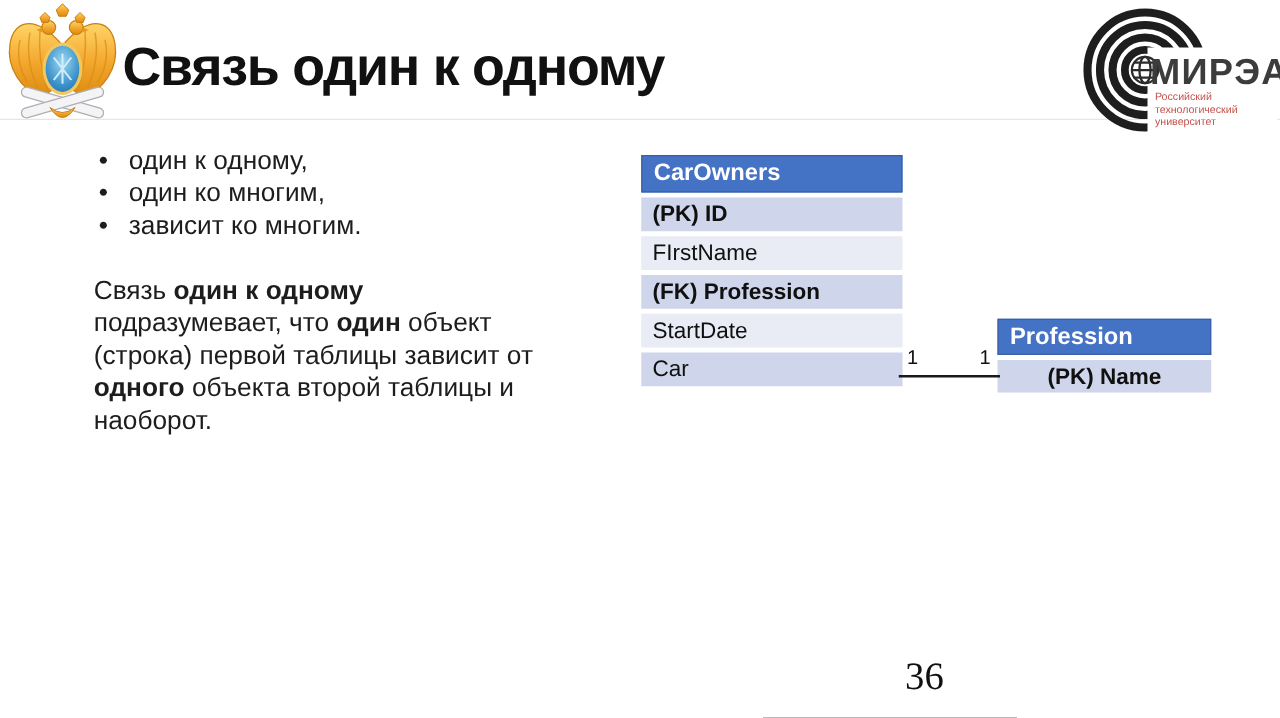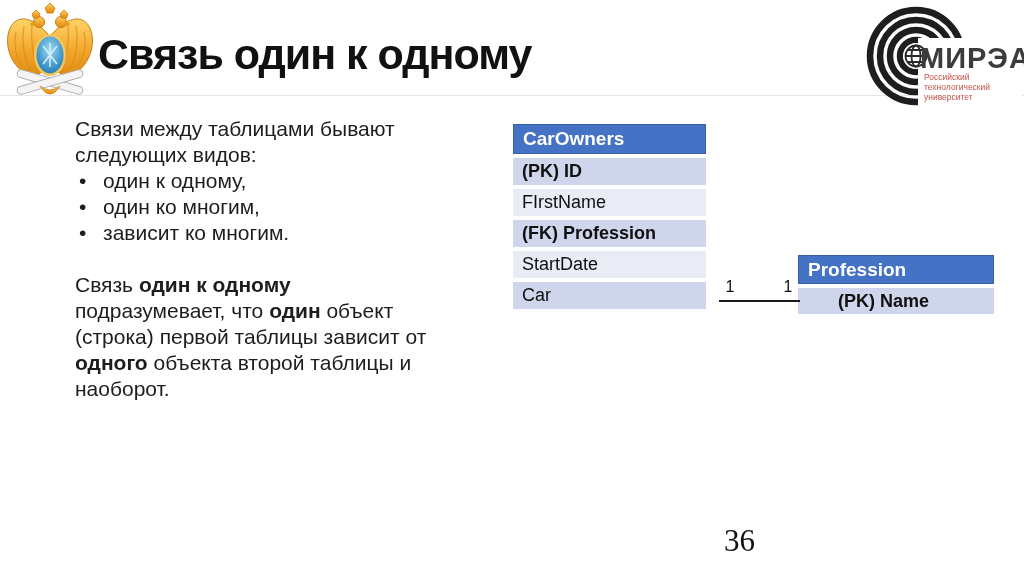--- a/index.html
+++ b/index.html
@@ -44,24 +44,24 @@
     padding-left:9px; box-sizing:border-box;
     border:1px solid #3a5fa5;
   }
   .er-row{
     font-size:18px; color:#101010; padding-left:9px; margin-top:4px;
     box-sizing:border-box; overflow:hidden; white-space:nowrap;
   }
   .er-row.dark{background:#CFD5EA;}
   .er-row.light{background:#E9EBF5;}
   .er-row.bold{font-weight:700;}
-  .tbl-carowners{left:513px; top:124px; width:193px;}
+  .tbl-carowners{left:513px; top:124px; width:209px;}
   .tbl-carowners .er-header{height:30px; line-height:28px;}
   .tbl-carowners .er-row{height:27px; line-height:27px;}
-  .tbl-profession{left:798px; top:255px; width:196px;}
+  .tbl-profession{left:798px; top:255px; width:171px;}
   .tbl-profession .er-header{height:29px; line-height:27px;}
   .tbl-profession .er-row{height:26px; line-height:26px;padding-left:40px;}
   
   .conn-line{position:absolute; left:719px; top:300px; width:81px; height:2px; background:#1a1a1a;}
   .conn-label{position:absolute; top:278px; width:20px; text-align:center; font-size:16px; color:#111;}
   .conn-label.left{left:720px;}
   .conn-label.right{left:778px;}
   
   .page-num{
     position:absolute; left:724px; top:523px;
@@ -131,21 +131,20 @@
       <ellipse cx="54" cy="54" rx="4.5" ry="10.5"></ellipse>
       <path d="M43.5,54 h21 M45,48 h18 M45,60 h18"></path>
     </g>
   </svg>
   <div class="mirea-word">МИРЭА</div>
   <div class="mirea-sub">Российский
 технологический
 университет</div>
 
   <div class="body-text">
-    <p>Связи между таблицами бывают следующих видов:</p>
     <ul class="bullets">
       <li>один к одному,</li>
       <li>один ко многим,</li>
       <li>зависит ко многим.</li>
     </ul>
     <p class="def-para"><span>Связь </span><b>один к одному</b><br><span>подразумевает, что </span><b>один</b><span> объект (строка) первой таблицы зависит от </span><b>одного</b><span> объекта второй таблицы и наоборот.</span></p>
   </div>
 
   <div class="er-table tbl-carowners">
     <div class="er-header">CarOwners</div>

